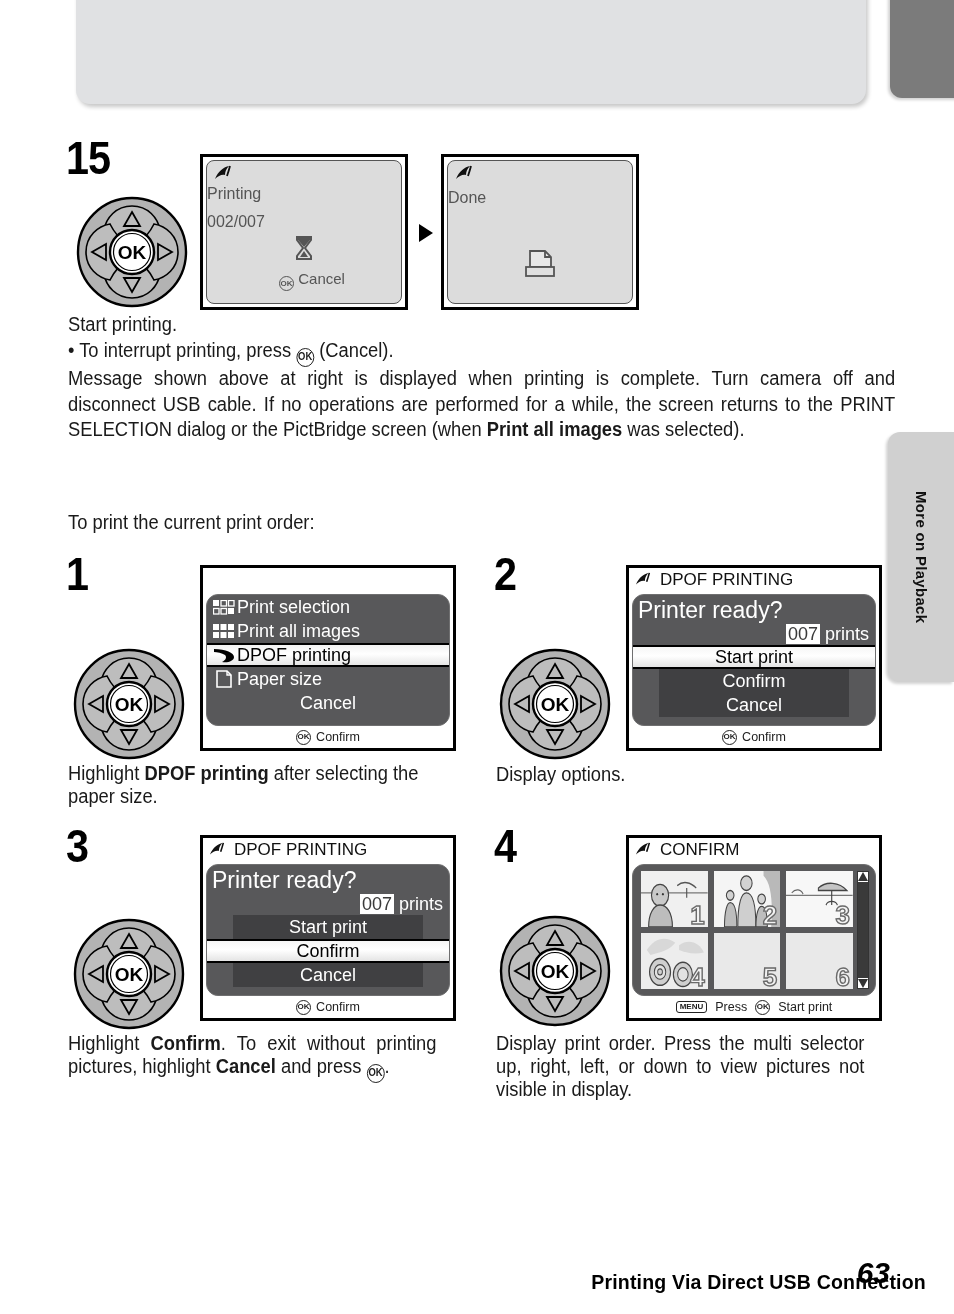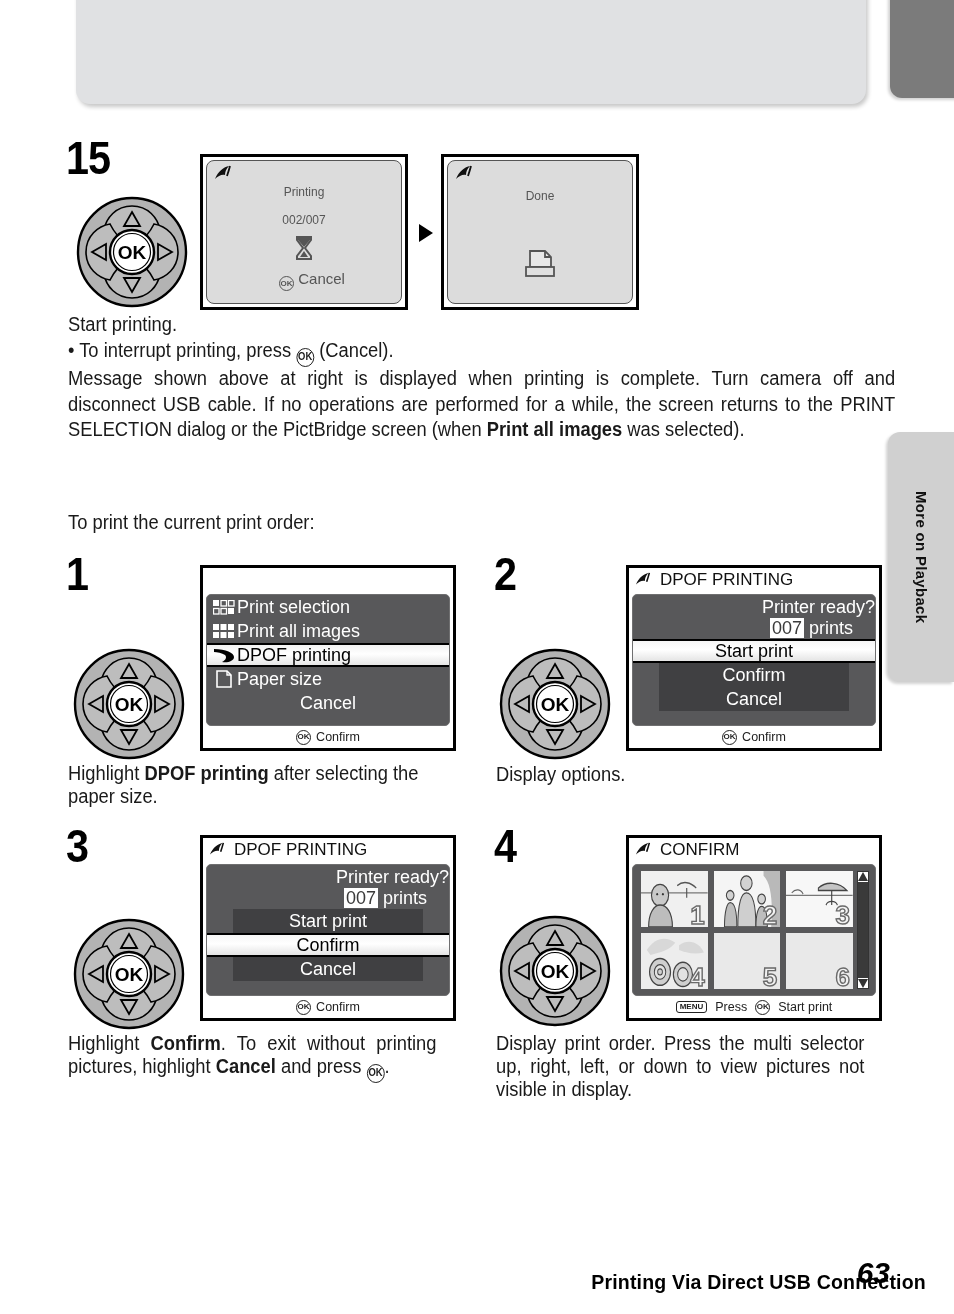--- a/index.html
+++ b/index.html
@@ -72,30 +72,30 @@
     border-radius:8px;
     overflow:hidden;
     position:relative;
   }
 
   
   .scr-light{ background:#dcdcdc; }
   .scr-light .feather{ position:absolute; left:6px; top:4px; }
   .scr-light .ctxt{
     position:absolute; left:0; right:0;
-    text-align:center; color:#555; font-size:12px;
+    color:#555; font-size:16px;
   }
   .menu-title{
     height:24px; display:flex; align-items:center; gap:6px;
     padding-left:5px; background:#fff; color:#111;
     font-size:17px;
   }
   .menu-body{
     position:absolute; left:3px; right:3px; top:26px; bottom:22px;
-    background:#58585a; border:1px solid #6f6f70; border-radius:5px;
+    background:#58585a; border:1px solid #6f6f70; border-radius:12px;
     overflow:hidden;
   }
   .menu-foot{
     position:absolute; left:0; right:0; bottom:1px; height:20px;
     display:flex; align-items:center; justify-content:center; gap:5px;
     font-size:12.5px; color:#222; background:#fff;
   }
   .mrow{
     height:24px; display:flex; align-items:center;
     color:#fff; font-size:18px; padding-left:4px; position:relative;
@@ -113,22 +113,22 @@
     border:1.6px solid currentColor; border-radius:50%;
     font-weight:bold; line-height:1;
   }
   .menuglyph{
     display:inline-flex; align-items:center; justify-content:center;
     border:1.6px solid currentColor; border-radius:3px;
     font-weight:bold; line-height:1; padding:1px 3px;
   }
 
   
-  .dp-q{ color:#fff; font-size:18px; padding:2px 0 0 5px;text-align:right; }
-  .dp-prints{ text-align:right; color:#fff; font-size:18px; padding-right:22px; }
+  .dp-q{ color:#fff; font-size:23px; padding:2px 0 0 5px; }
+  .dp-prints{ text-align:right; color:#fff; font-size:18px; padding-right:6px; }
   .dp-prints .inv{ background:#fff; color:#3a3a3a; padding:0 2px; font-weight:normal;}
   .dp-opt{
     height:24px; display:flex; align-items:center; justify-content:center;
     color:#fff; font-size:18px; background:#404042; margin:0 26px;
   }
   .dp-opt.sel{
     background: linear-gradient(to bottom,#f6f6f6 0%,#ffffff 45%,#e4e4e4 100%);
     color:#000; border-top:2px solid #000; border-bottom:2px solid #000;
     margin:0;
   }

